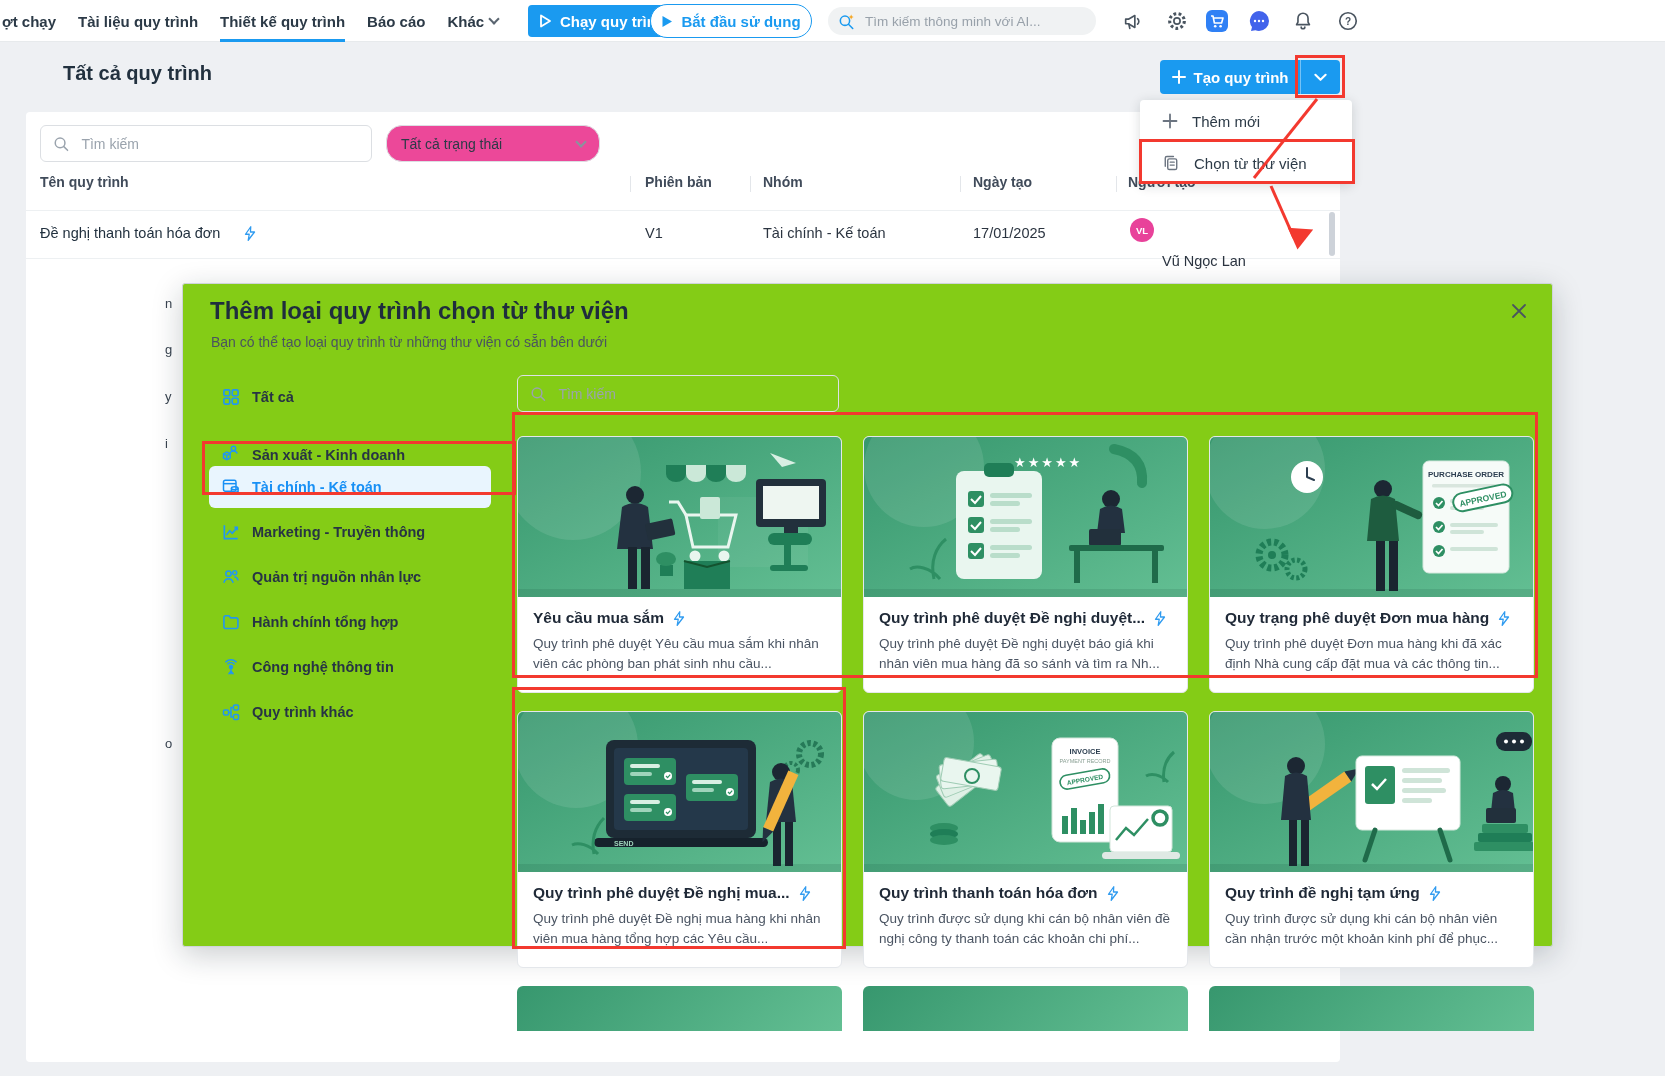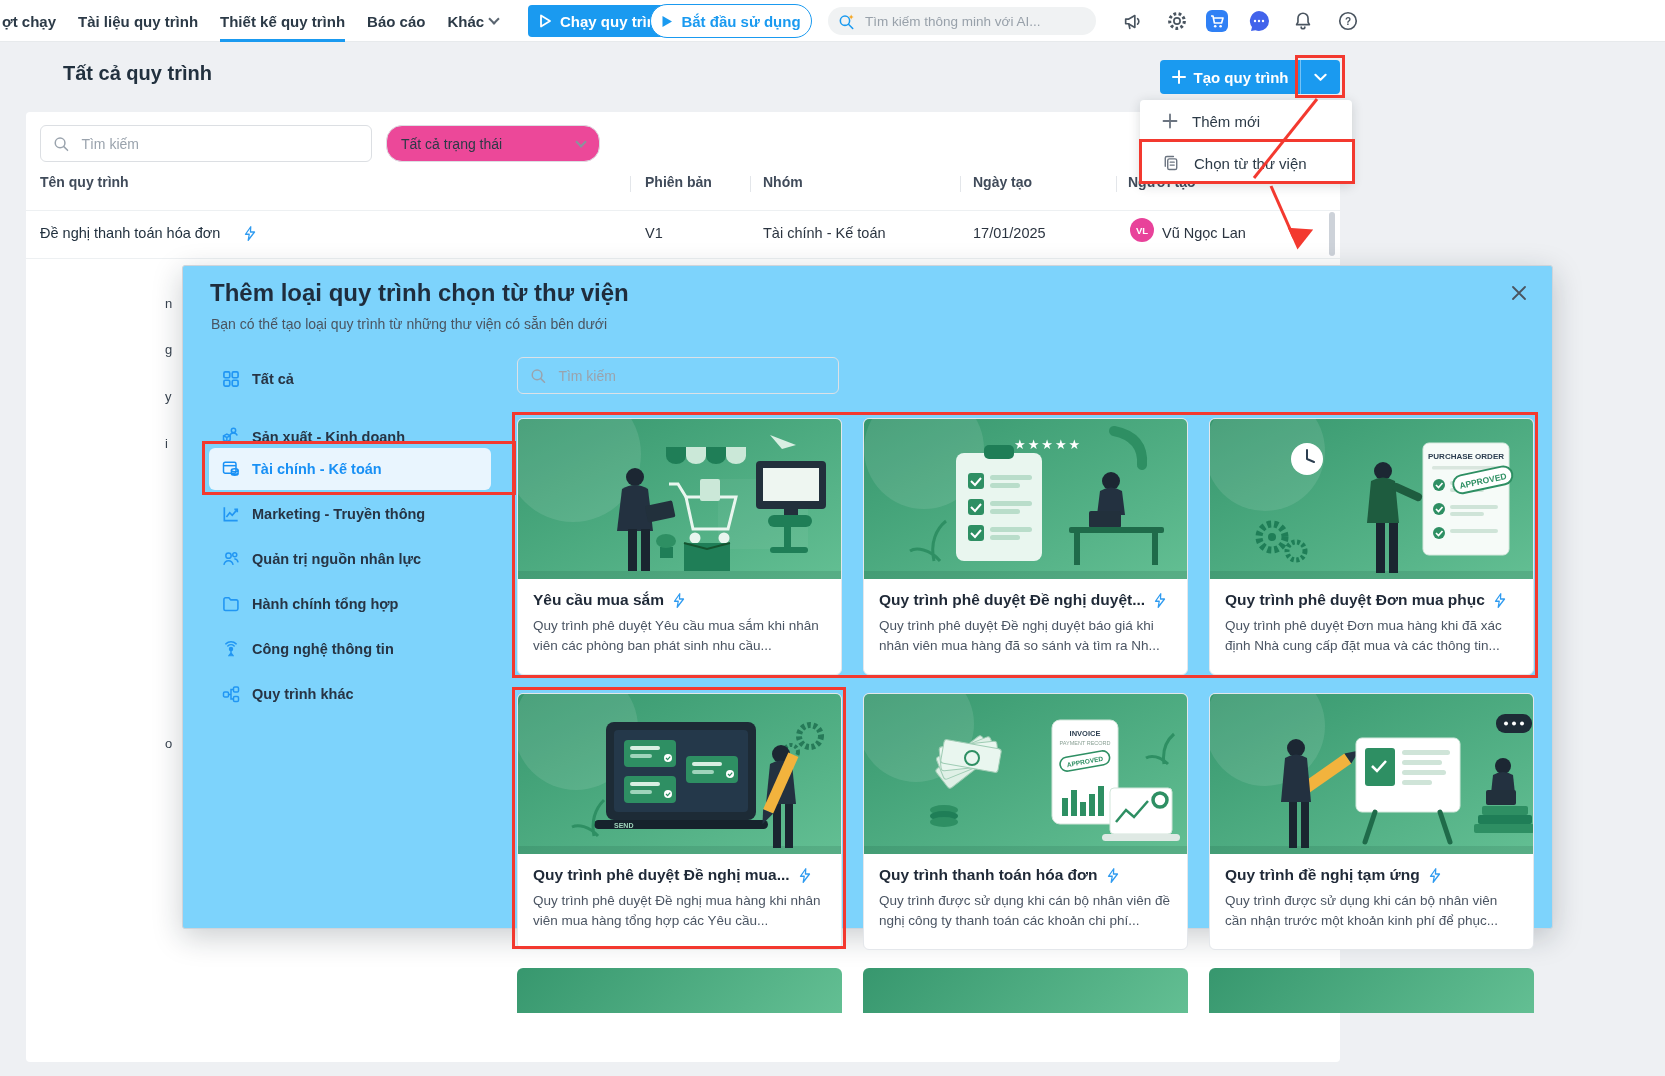--- a/index.html
+++ b/index.html
@@ -36,21 +36,21 @@
   .scroll-thumb{position:absolute;left:1303px;top:100px;width:6px;height:44px;background:#cdd2d9;border-radius:3px;}
 
   
   .btn-create{position:absolute;left:1160px;top:60px;width:180px;height:34px;background:#1a9af0;border-radius:4px;display:flex;z-index:7;cursor:pointer;}
   .btn-create .main{flex:1;display:flex;align-items:center;justify-content:center;gap:8px;color:#fff;font-size:15px;font-weight:600;}
   .btn-create .split{width:40px;border-left:1px solid rgba(255,255,255,.4);display:flex;align-items:center;justify-content:center;}
   .dropdown{position:absolute;left:1140px;top:100px;width:212px;height:84px;background:#fff;border-radius:4px;box-shadow:0 2px 12px rgba(20,30,40,.16);z-index:20;}
   .dd-item{position:absolute;left:0;width:212px;height:42px;display:flex;align-items:center;gap:14px;padding-left:22px;font-size:15px;color:#2c3a47;cursor:pointer;}
 
   
-  .modal{position:absolute;left:182px;top:265px;width:1371px;height:664px;background:#7dd3fc;border:1px solid #cfd4da;border-radius:3px;box-shadow:0 8px 30px rgba(20,30,40,.22);z-index:30;}
+  .modal{position:absolute;left:182px;top:283px;width:1371px;height:664px;background:#84cc16;border:1px solid #cfd4da;border-radius:3px;box-shadow:0 8px 30px rgba(20,30,40,.22);z-index:30;}
   .m-title{position:absolute;left:27px;top:13px;font-size:24px;font-weight:700;color:#1f2d3d;}
   .m-sub{position:absolute;left:28px;top:50px;font-size:14px;color:#4a5460;}
   .m-close{position:absolute;right:22px;top:16px;width:22px;height:22px;cursor:pointer;display:flex;align-items:center;justify-content:center;}
   .cat{position:absolute;left:26px;width:282px;height:42px;display:flex;align-items:center;gap:11px;padding-left:12px;border-radius:6px;cursor:pointer;}
   .cat .lbl{font-size:14.5px;font-weight:600;color:#273444;white-space:nowrap;}
   .cat.sel{background:#e9f5fe;}
   .cat.sel .lbl{color:#1890f5;}
   .m-search{position:absolute;left:334px;top:91px;width:322px;height:37px;border:1px solid #dde1e6;border-radius:6px;display:flex;align-items:center;gap:10px;padding:0 12px;}
   .m-search input{border:none;outline:none;font-size:14px;color:#54606b;width:100%;background:transparent;}
   .m-search input::placeholder{color:#9aa3ad;}
@@ -183,21 +183,21 @@
       <div class="td" style="left:14px;font-weight:500;color:#22313f;display:flex;align-items:center;gap:24px;">
         <span>Đề nghị thanh toán hóa đơn</span>
         <svg width="12" height="15" viewBox="0 0 16 20">
             <path d="M9 1 2 11h5l-1.4 8L14 8H8.6Z" fill="none" stroke="#2f9bf0" stroke-width="1.7" stroke-linejoin="round"></path>
           </svg>
       </div>
       <div class="td" style="left:619px;">V1</div>
       <div class="td" style="left:737px;">Tài chính - Kế toán</div>
       <div class="td" style="left:947px;">17/01/2025</div>
       <div class="avatar">VL</div>
-      <div class="td" style="left:1136px;">Vũ Ngọc Lan</div>
+      <div class="td" style="left:1136px;margin-top:28px;">Vũ Ngọc Lan</div>
     </div>
     <div class="scroll-thumb"></div>
   </div>
 
   <div class="frag" style="left:165px;top:296px;">n</div>
   <div class="frag" style="left:165px;top:342px;">g</div>
   <div class="frag" style="left:165px;top:389px;">y</div>
   <div class="frag" style="left:165px;top:436px;">i</div>
   <div class="frag" style="left:165px;top:736px;">o</div>
 
@@ -484,21 +484,21 @@
           <circle cx="173" cy="52" r="9" fill="#1c2733"></circle>
             <path d="M161 62q12-7 24 0l4 42h-32z" fill="#1e5c3f"></path>
             <rect x="166" y="104" width="9" height="50" fill="#1a2530"></rect>
             <rect x="179" y="104" width="9" height="50" fill="#1a2530"></rect>
           <path d="M186 68l22 10" stroke="#1e5c3f" stroke-width="8" stroke-linecap="round"></path>
           <rect x="0" y="152" width="325" height="8" fill="rgba(10,60,40,0.12)"></rect>
         </svg>
       </div>
       <div class="txt">
         <div class="ttl">
-            <span>Quy trình phê duyệt Đơn mua phục</span>
+            <span>Quy trạng phê duyệt Đơn mua hàng</span>
           <svg width="12" height="15" viewBox="0 0 16 20">
               <path d="M9 1 2 11h5l-1.4 8L14 8H8.6Z" fill="none" stroke="#2f9bf0" stroke-width="1.7" stroke-linejoin="round"></path>
             </svg>
         </div>
         <div class="dsc">Quy trình phê duyệt Đơn mua hàng khi đã xác định Nhà cung cấp đặt mua và các thông tin...</div>
       </div>
     </div>
 
     <div class="card" style="left:334px;top:427px;">
       <div class="img">

